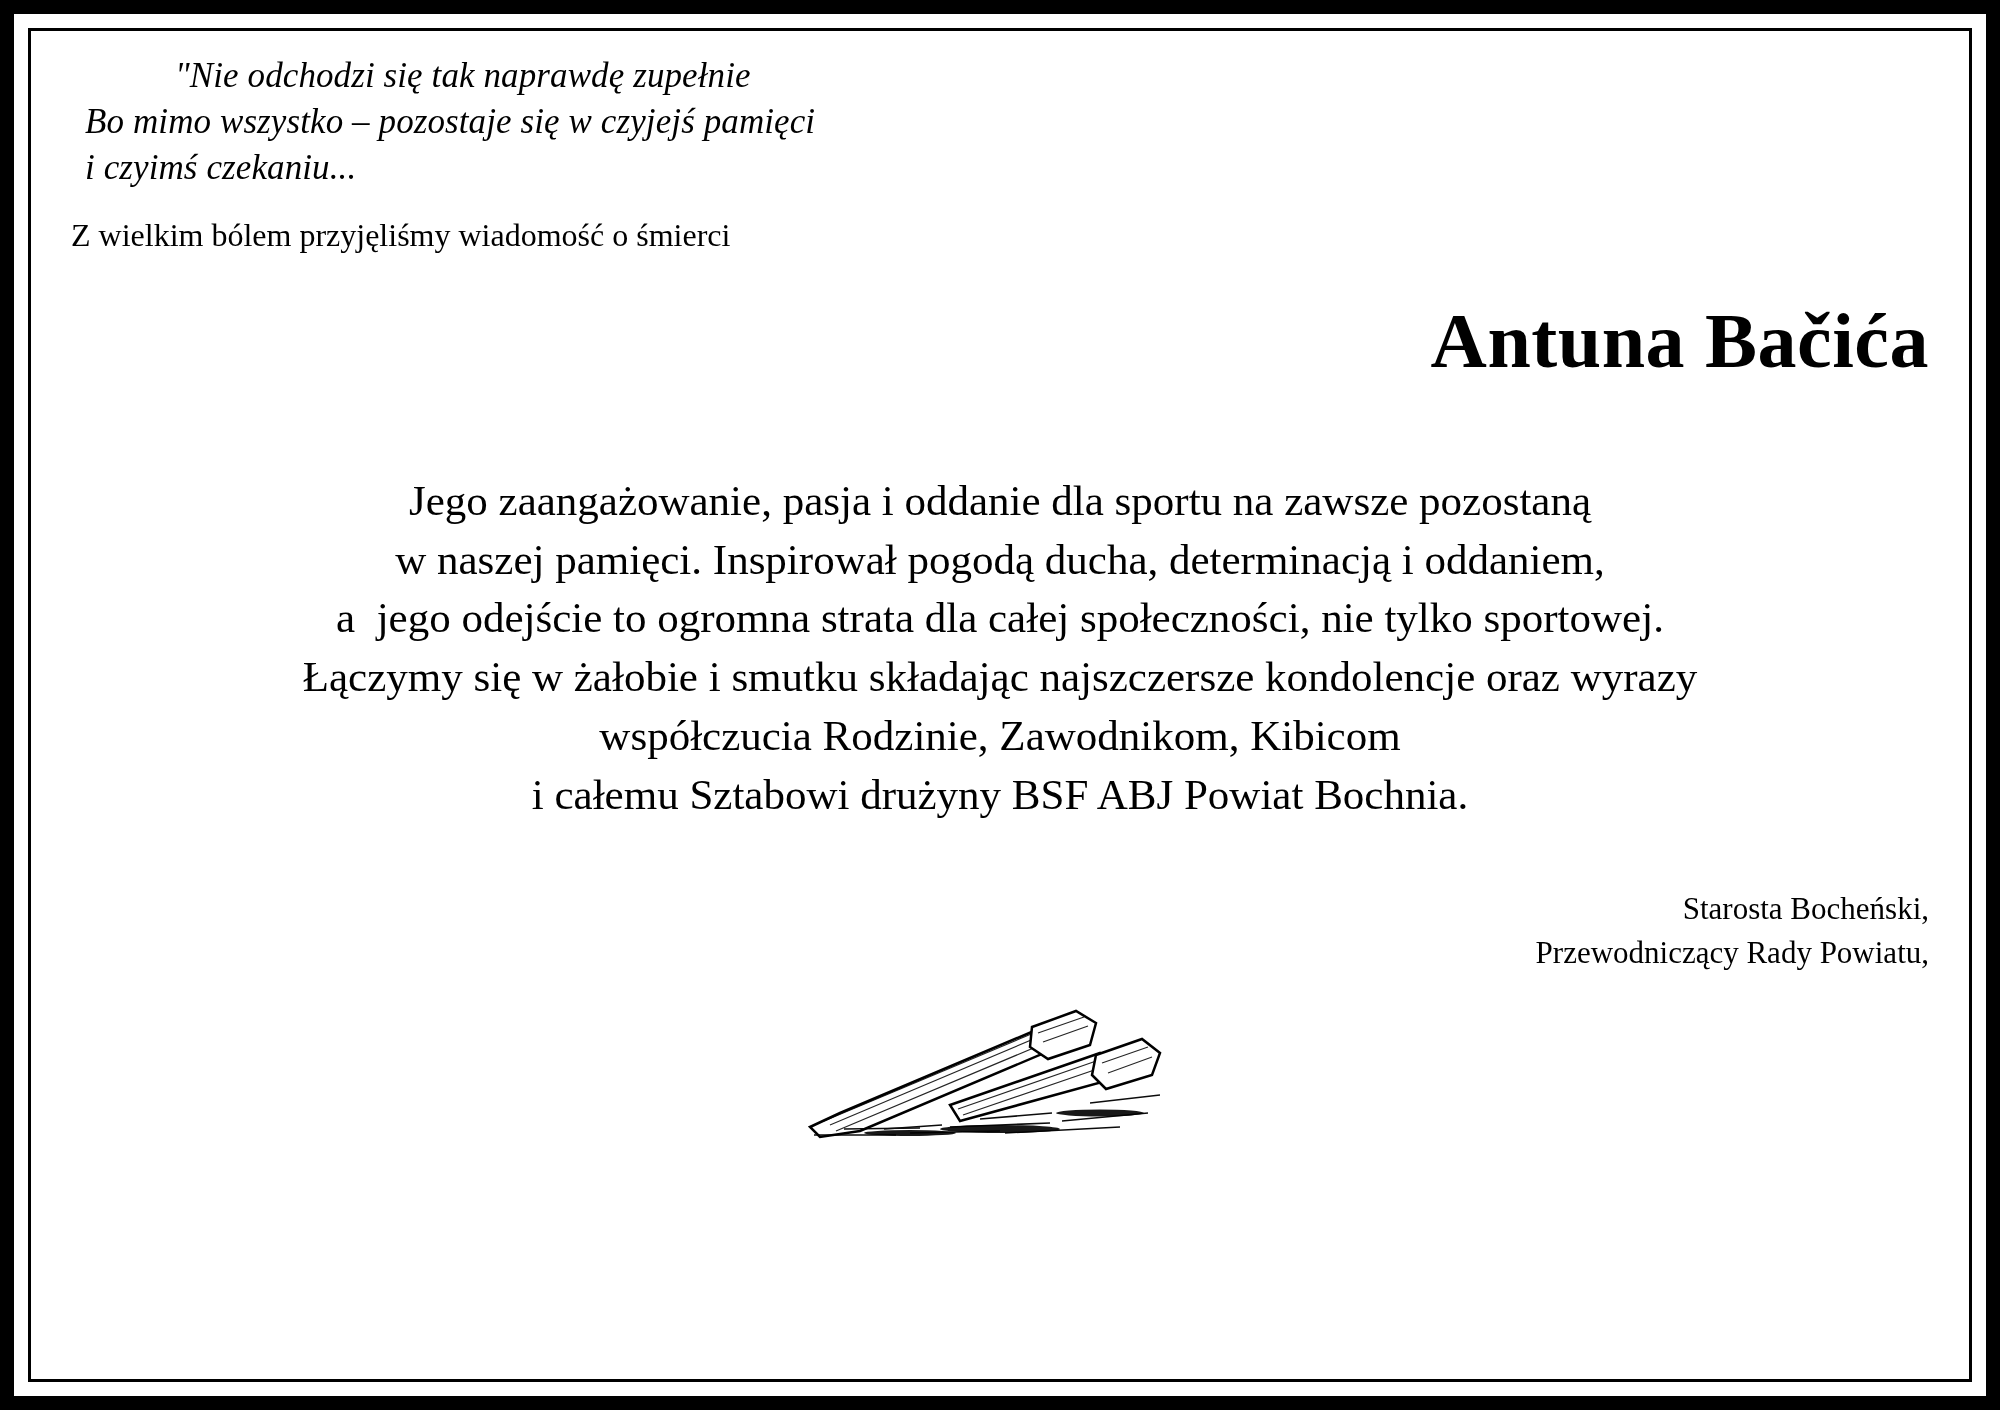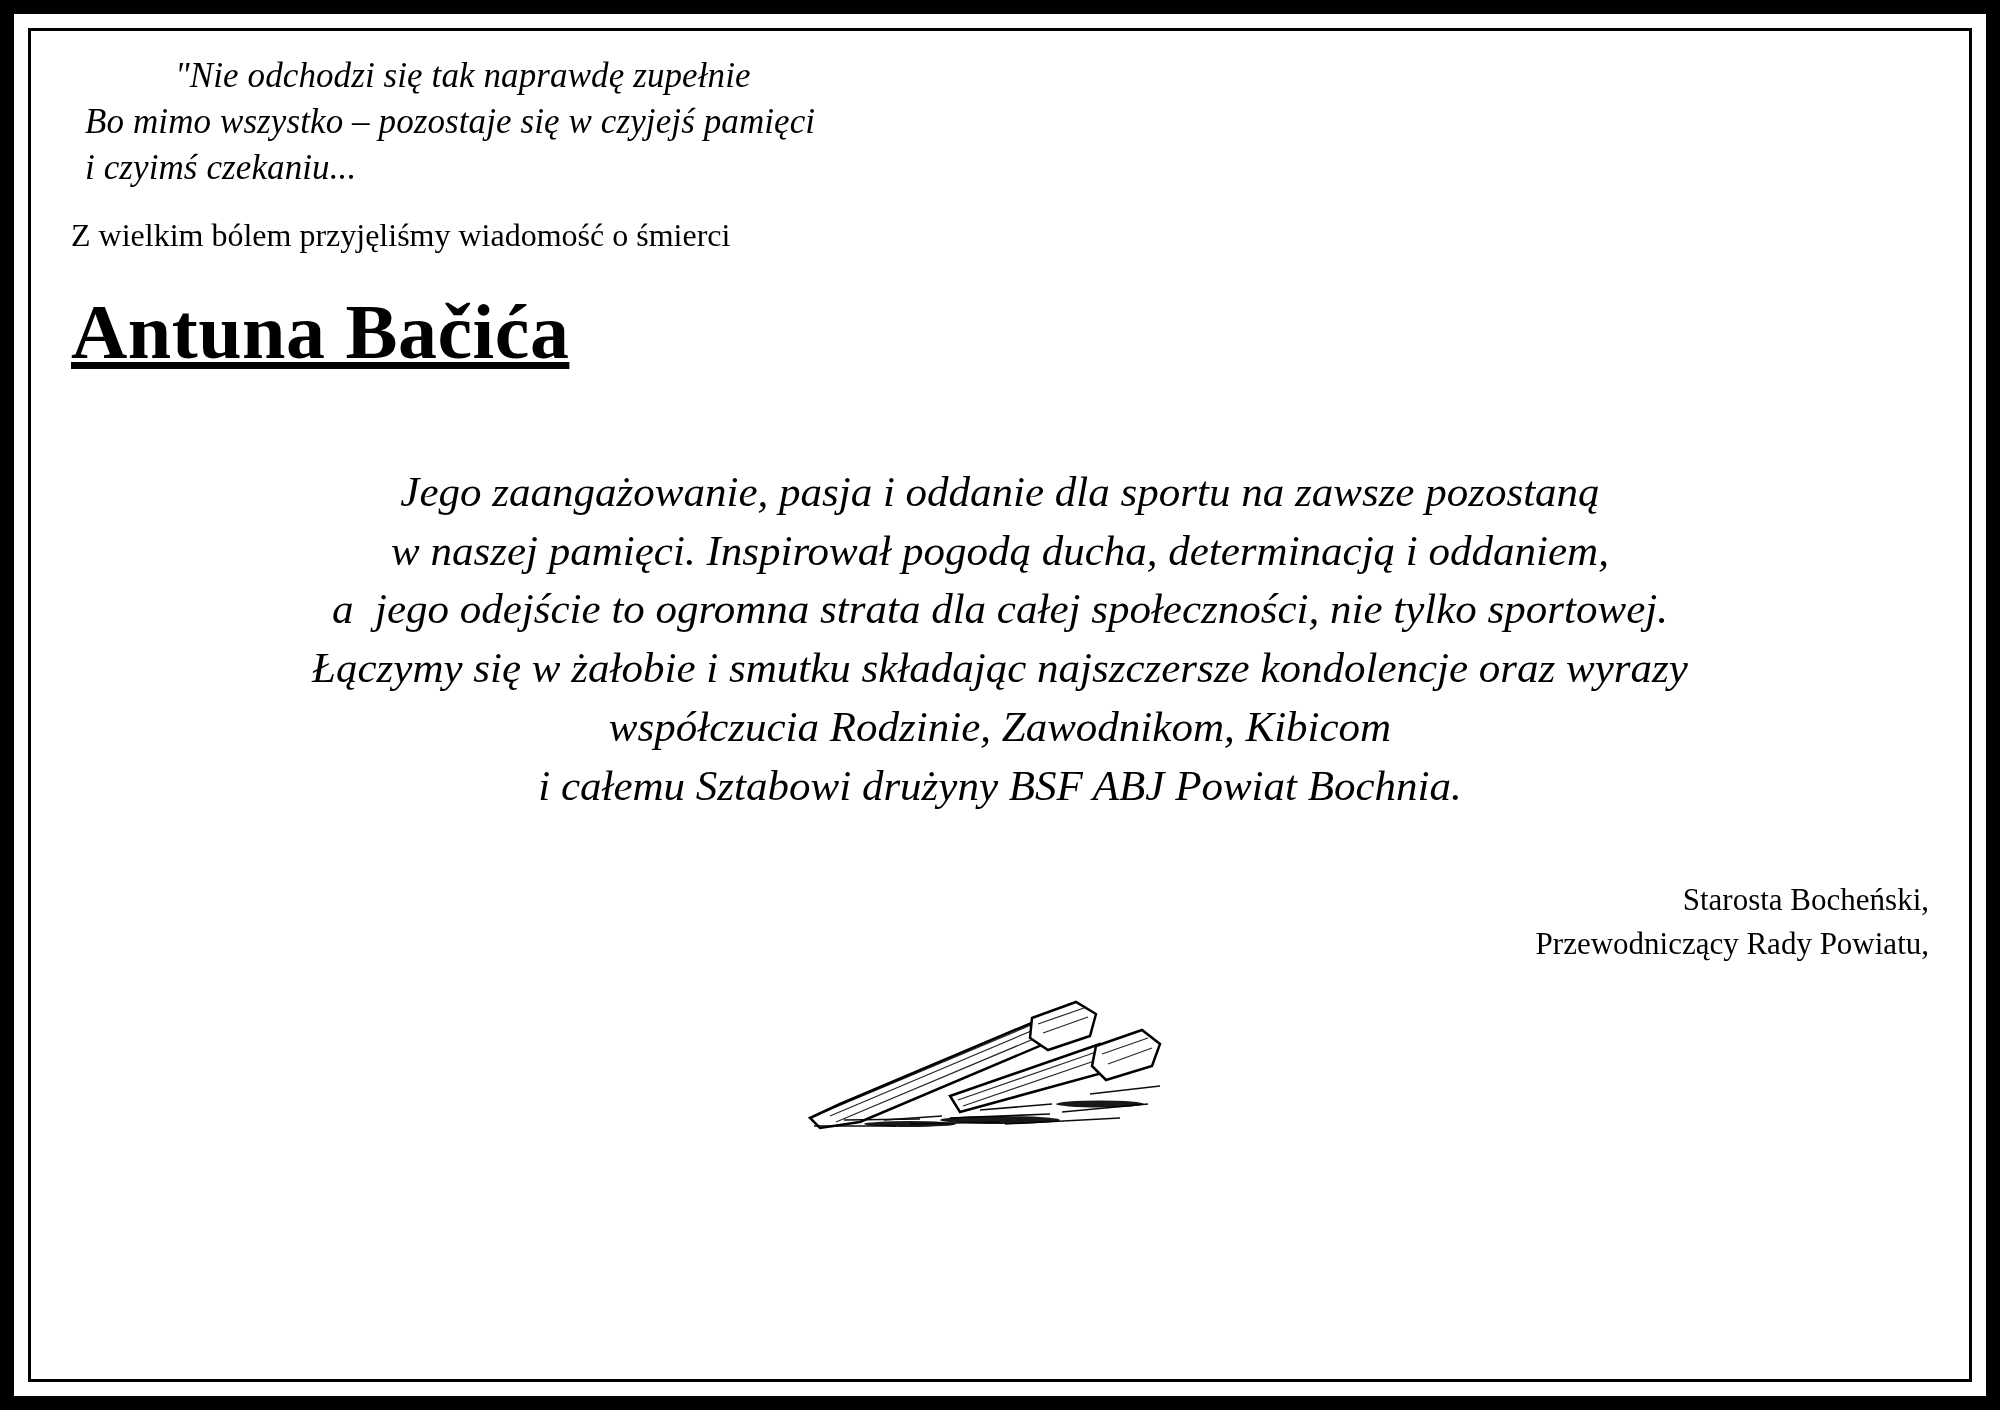--- a/index.html
+++ b/index.html
@@ -62,46 +62,44 @@
   }
 
   .lead {
     text-align: left;
     font-size: 32px;
     line-height: 1.2;
     margin-top: 24px;
   }
 
   .name {
-    text-align: left;
+    text-align: right;
     font-weight: bold;
     font-size: 78px;
     line-height: 1.15;
-    margin-top: 33px;
+    margin-top: 42px;
     letter-spacing: 0.5px;
-    text-decoration: underline;
   }
 
   .role {
     text-align: center;
     font-size: 44px;
     line-height: 1.2;
     margin-top: 26px;
   }
 
   .body-text {
     text-align: center;
     font-size: 43px;
     line-height: 1.37;
     margin-top: 86px;
   }
   .body-line {
     display: block;
     white-space: pre;
-    font-style: italic;
   }
 
   .signature {
     text-align: right;
     font-size: 31px;
     line-height: 1.42;
     margin-top: 62px;
   }
   .sig-line {
     display: block;

